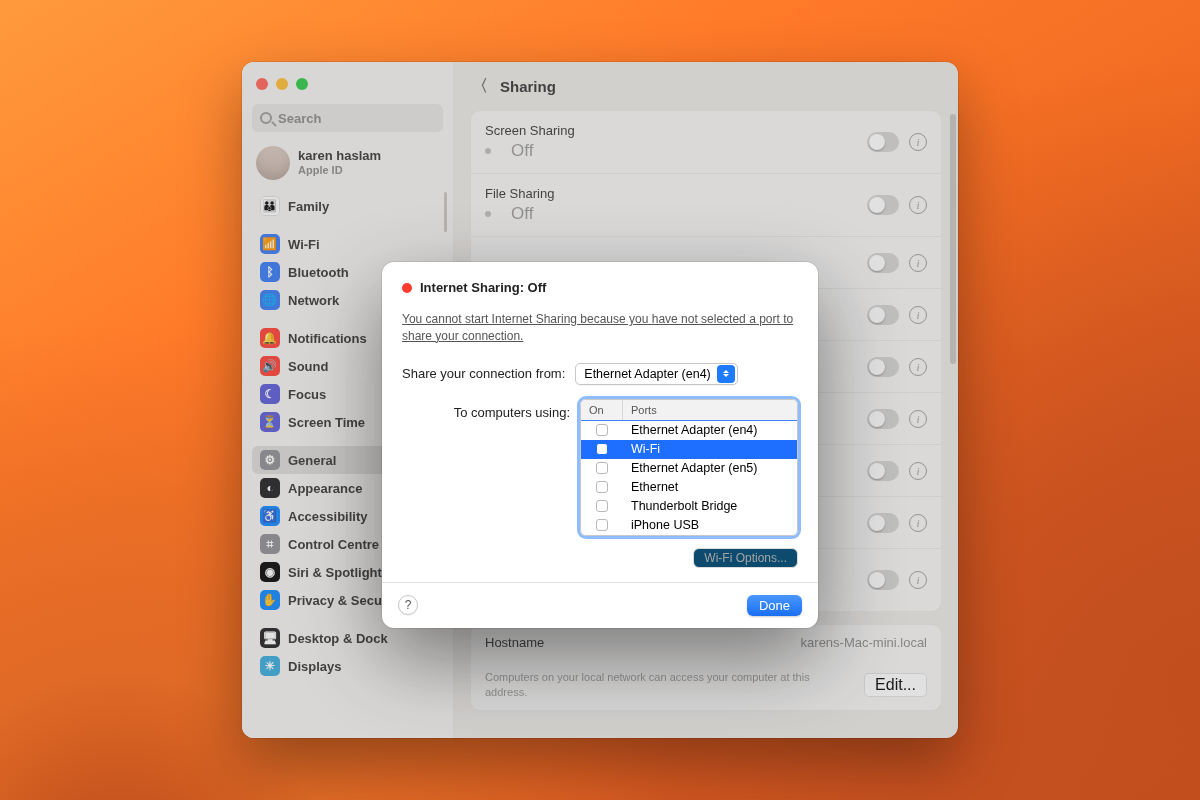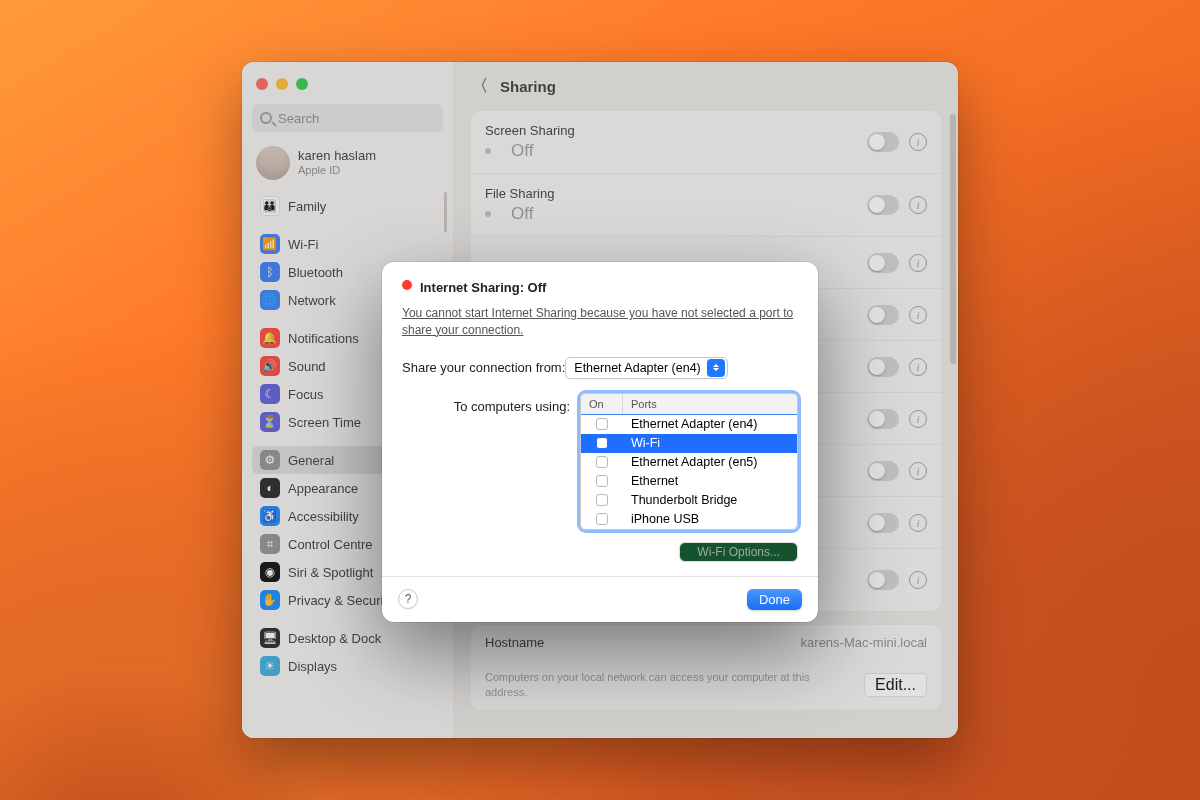--- a/index.html
+++ b/index.html
@@ -11,21 +11,21 @@
       linear-gradient(150deg, #ff9a3c 0%, #ff7a29 30%, #f06a22 55%, #d85a21 75%, #c24e21 100%);
     display:flex; align-items:center; justify-content:center;
   }
   .window {
     width: 716px; height: 676px; border-radius: 12px; background: #ece9e6;
     box-shadow: 0 25px 60px rgba(0,0,0,.35), 0 0 0 1px rgba(0,0,0,.08);
     display:flex; position:relative; overflow:hidden;
   }
   .overlay { position:absolute; inset:0; background:rgba(120,120,120,.22); pointer-events:none; z-index:5; }
   
-  .sidebar { width: 212px; height:100%; background: rgba(246,244,242,.9); border-right:1px solid rgba(0,0,0,.06); padding:8px 6px 0 6px; display:flex; flex-direction:column; gap:6px; }
+  .sidebar { width: 212px; height:100%; background: rgba(246,244,242,.9); border-right:1px solid rgba(0,0,0,.06); padding:8px 6px 0 6px; display:flex; flex-direction:column; gap:6px;font-weight:bold; }
   .traffic { display:flex; gap:8px; padding:8px 8px 4px 8px; }
   .tl { width:12px;height:12px;border-radius:50%; }
   .tl.red{background:#ff5f57;} .tl.yel{background:#febc2e;} .tl.grn{background:#28c840;}
   .search { margin:4px 4px 2px 4px; height:28px; border-radius:6px; background:rgba(0,0,0,.06); display:flex; align-items:center; gap:6px; padding:0 8px; color:#888; font-size:13px; position:relative;}
   .mag { width:12px;height:12px;border:2px solid #999;border-radius:50%; position:relative;}
   .mag::after{content:"";position:absolute;width:6px;height:2px;background:#999;transform:rotate(45deg); left:9px; top:9px;}
   .account { display:flex; align-items:center; gap:8px; padding:6px 8px; }
   .avatar { width:34px;height:34px;border-radius:50%;background:linear-gradient(#d9c8bf,#c7b4a8); box-shadow:inset 0 -6px 10px rgba(0,0,0,.1);}
   .acct-text { display:flex; flex-direction:column; line-height:1.15;}
   .acct-name{font-size:13px;color:#333;} .acct-sub{font-size:11px;color:#888;}
@@ -50,41 +50,41 @@
   .rr { display:flex; align-items:center; gap:10px;}
   .toggle { width:32px;height:20px;border-radius:10px;background:rgba(0,0,0,.14); position:relative;}
   .toggle::after{content:"";position:absolute;width:16px;height:16px;border-radius:50%;background:#fff;left:2px;top:2px;box-shadow:0 1px 2px rgba(0,0,0,.3);}
   .info { width:18px;height:18px;border-radius:50%;border:1.5px solid #9a9a9a; color:#9a9a9a;font-size:11px;display:flex;align-items:center;justify-content:center; font-style:italic; font-family:Georgia,serif;}
   .hostname-card .desc{font-size:11px;color:#9a9a9a;max-width:330px;line-height:1.35;}
   .editbtn{font-size:16px;background:#fff;border:1px solid rgba(0,0,0,.12);border-radius:5px;padding:2px 10px;}
   .scrollbar { position:absolute; right:2px; top:4px; width:6px; height:250px; background:#c7c3bf; border-radius:3px; }
   
   .modal { position:absolute; z-index:10; left:50%; top:200px; transform:translateX(-50%); width:436px; background:#fff; border-radius:12px; box-shadow:0 30px 80px rgba(0,0,0,.45), 0 0 0 1px rgba(0,0,0,.08);}
   .modal-body { padding:18px 20px 14px 20px; }
-  .m-title { display:flex; gap:8px; font-size:13px; font-weight:700; color:#222; margin-bottom:10px;}
+  .m-title { display:flex; align-items:center; gap:8px; font-size:13px; font-weight:700; color:#222; margin-bottom:16px;}
   .red-dot { width:10px;height:10px;border-radius:50%;background:#ff3b30;}
   .m-desc { font-size:12px; color:#555; line-height:1.4; margin-bottom:18px;text-decoration:underline;}
-  .field { display:flex; align-items:center; margin-bottom:14px;}
+  .field { display:flex; align-items:center; gap:10px; margin-bottom:14px;}
   .field-label { font-size:13px; color:#222; flex-shrink:0;}
   .dropdown { flex:0 0 auto; display:flex; align-items:center; height:22px; border:1px solid #c8c8c8; border-radius:5px; background:#fff; font-size:12.5px; padding:0 0 0 8px; box-shadow:0 1px 1px rgba(0,0,0,.04);}
   .dropdown .dd-btn{ width:18px;height:18px;margin:0 2px 0 6px;border-radius:4px;background:#1e7bff;display:flex;flex-direction:column;align-items:center;justify-content:center;gap:1px;}
   .caret{width:0;height:0;border-left:3px solid transparent;border-right:3px solid transparent;}
   .caret.up{border-bottom:3px solid #fff;} .caret.down{border-top:3px solid #fff;}
   .listwrap { display:flex; align-items:flex-start; gap:10px; }
   .listlabel{ font-size:13px;color:#222; padding-top:6px; text-align:right; width:168px; flex-shrink:0;}
   .listbox { width:218px; border:1px solid #c8c8c8; border-radius:6px; box-shadow:0 0 0 3px rgba(32,120,255,.5); overflow:hidden; font-size:12.5px;}
   .lh { display:flex; background:#f2f2f2; border-bottom:1px solid #3b82f6; font-size:11px; color:#555;}
   .lh .c1{width:42px;padding:4px 8px;border-right:1px solid #d8d8d8;} .lh .c2{padding:4px 8px;}
   .lr { display:flex; align-items:center; height:19px;}
   .lr .c1{width:42px;display:flex;justify-content:center;} .lr .c2{padding:0 8px;}
   .lr.sel{ background:#1e6eff; color:#fff;}
   .chk{ width:12px;height:12px;border:1px solid #b8b8b8;border-radius:3px;background:#fff;}
   .lr.sel .chk{border-color:#1e6eff;background:#fff;}
   .wifiopt { margin:12px 0 0 0; display:flex; justify-content:flex-end;}
-  .wbtn { font-size:12px;color:#a5a5a5;border:1px solid #ddd;border-radius:6px;background:#14532d;padding:2px 17px;}
+  .wbtn { font-size:12px;color:#a5a5a5;border:1px solid #ddd;border-radius:6px;background:#0c4a6e;padding:2px 10px;}
   .m-foot { border-top:1px solid #e2e2e2; padding:12px 16px; display:flex; align-items:center; justify-content:space-between;}
   .help{width:20px;height:20px;border-radius:50%;border:1px solid #c8c8c8;display:flex;align-items:center;justify-content:center;font-size:12px;color:#555;background:#fff;box-shadow:0 1px 1px rgba(0,0,0,.06);}
   .done{background:linear-gradient(#4a97ff,#1a6ff2);color:#fff;font-size:13px;border:none;border-radius:6px;padding:3px 12px;box-shadow:0 1px 2px rgba(0,0,0,.2);}
 </style>
 </head>
 <body>
 
 <div class="window">
   <div class="overlay"></div>
 

